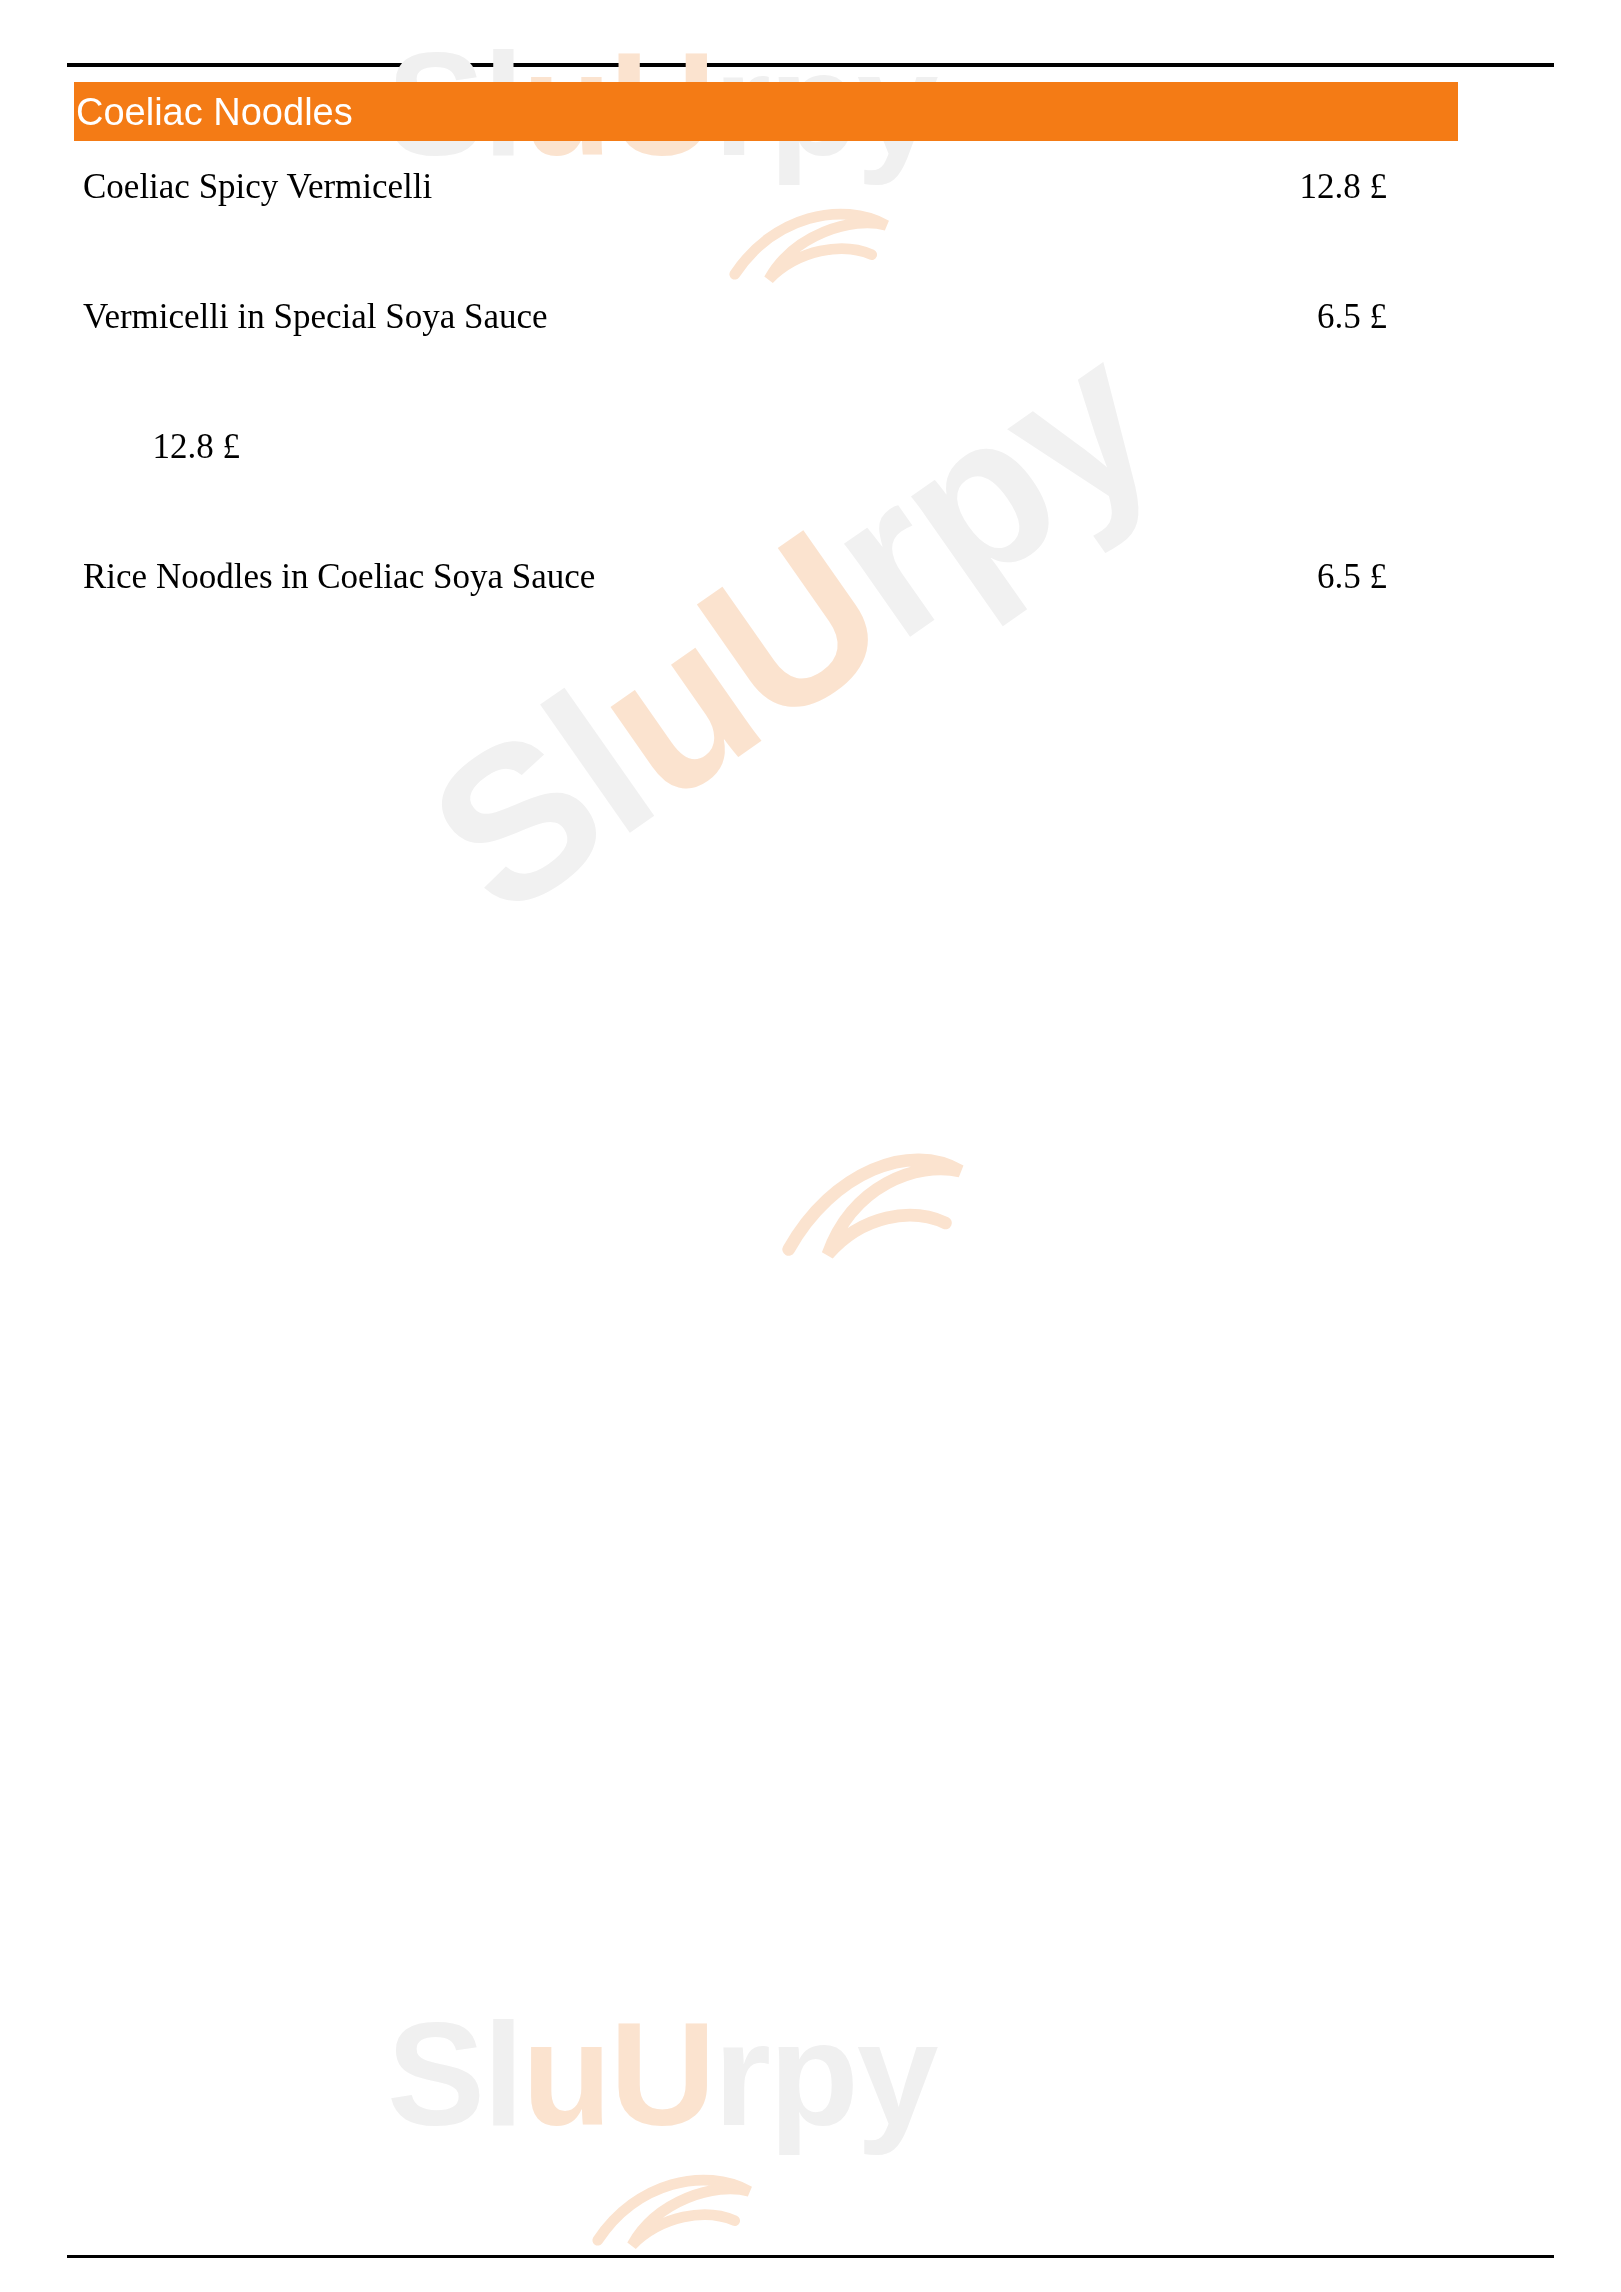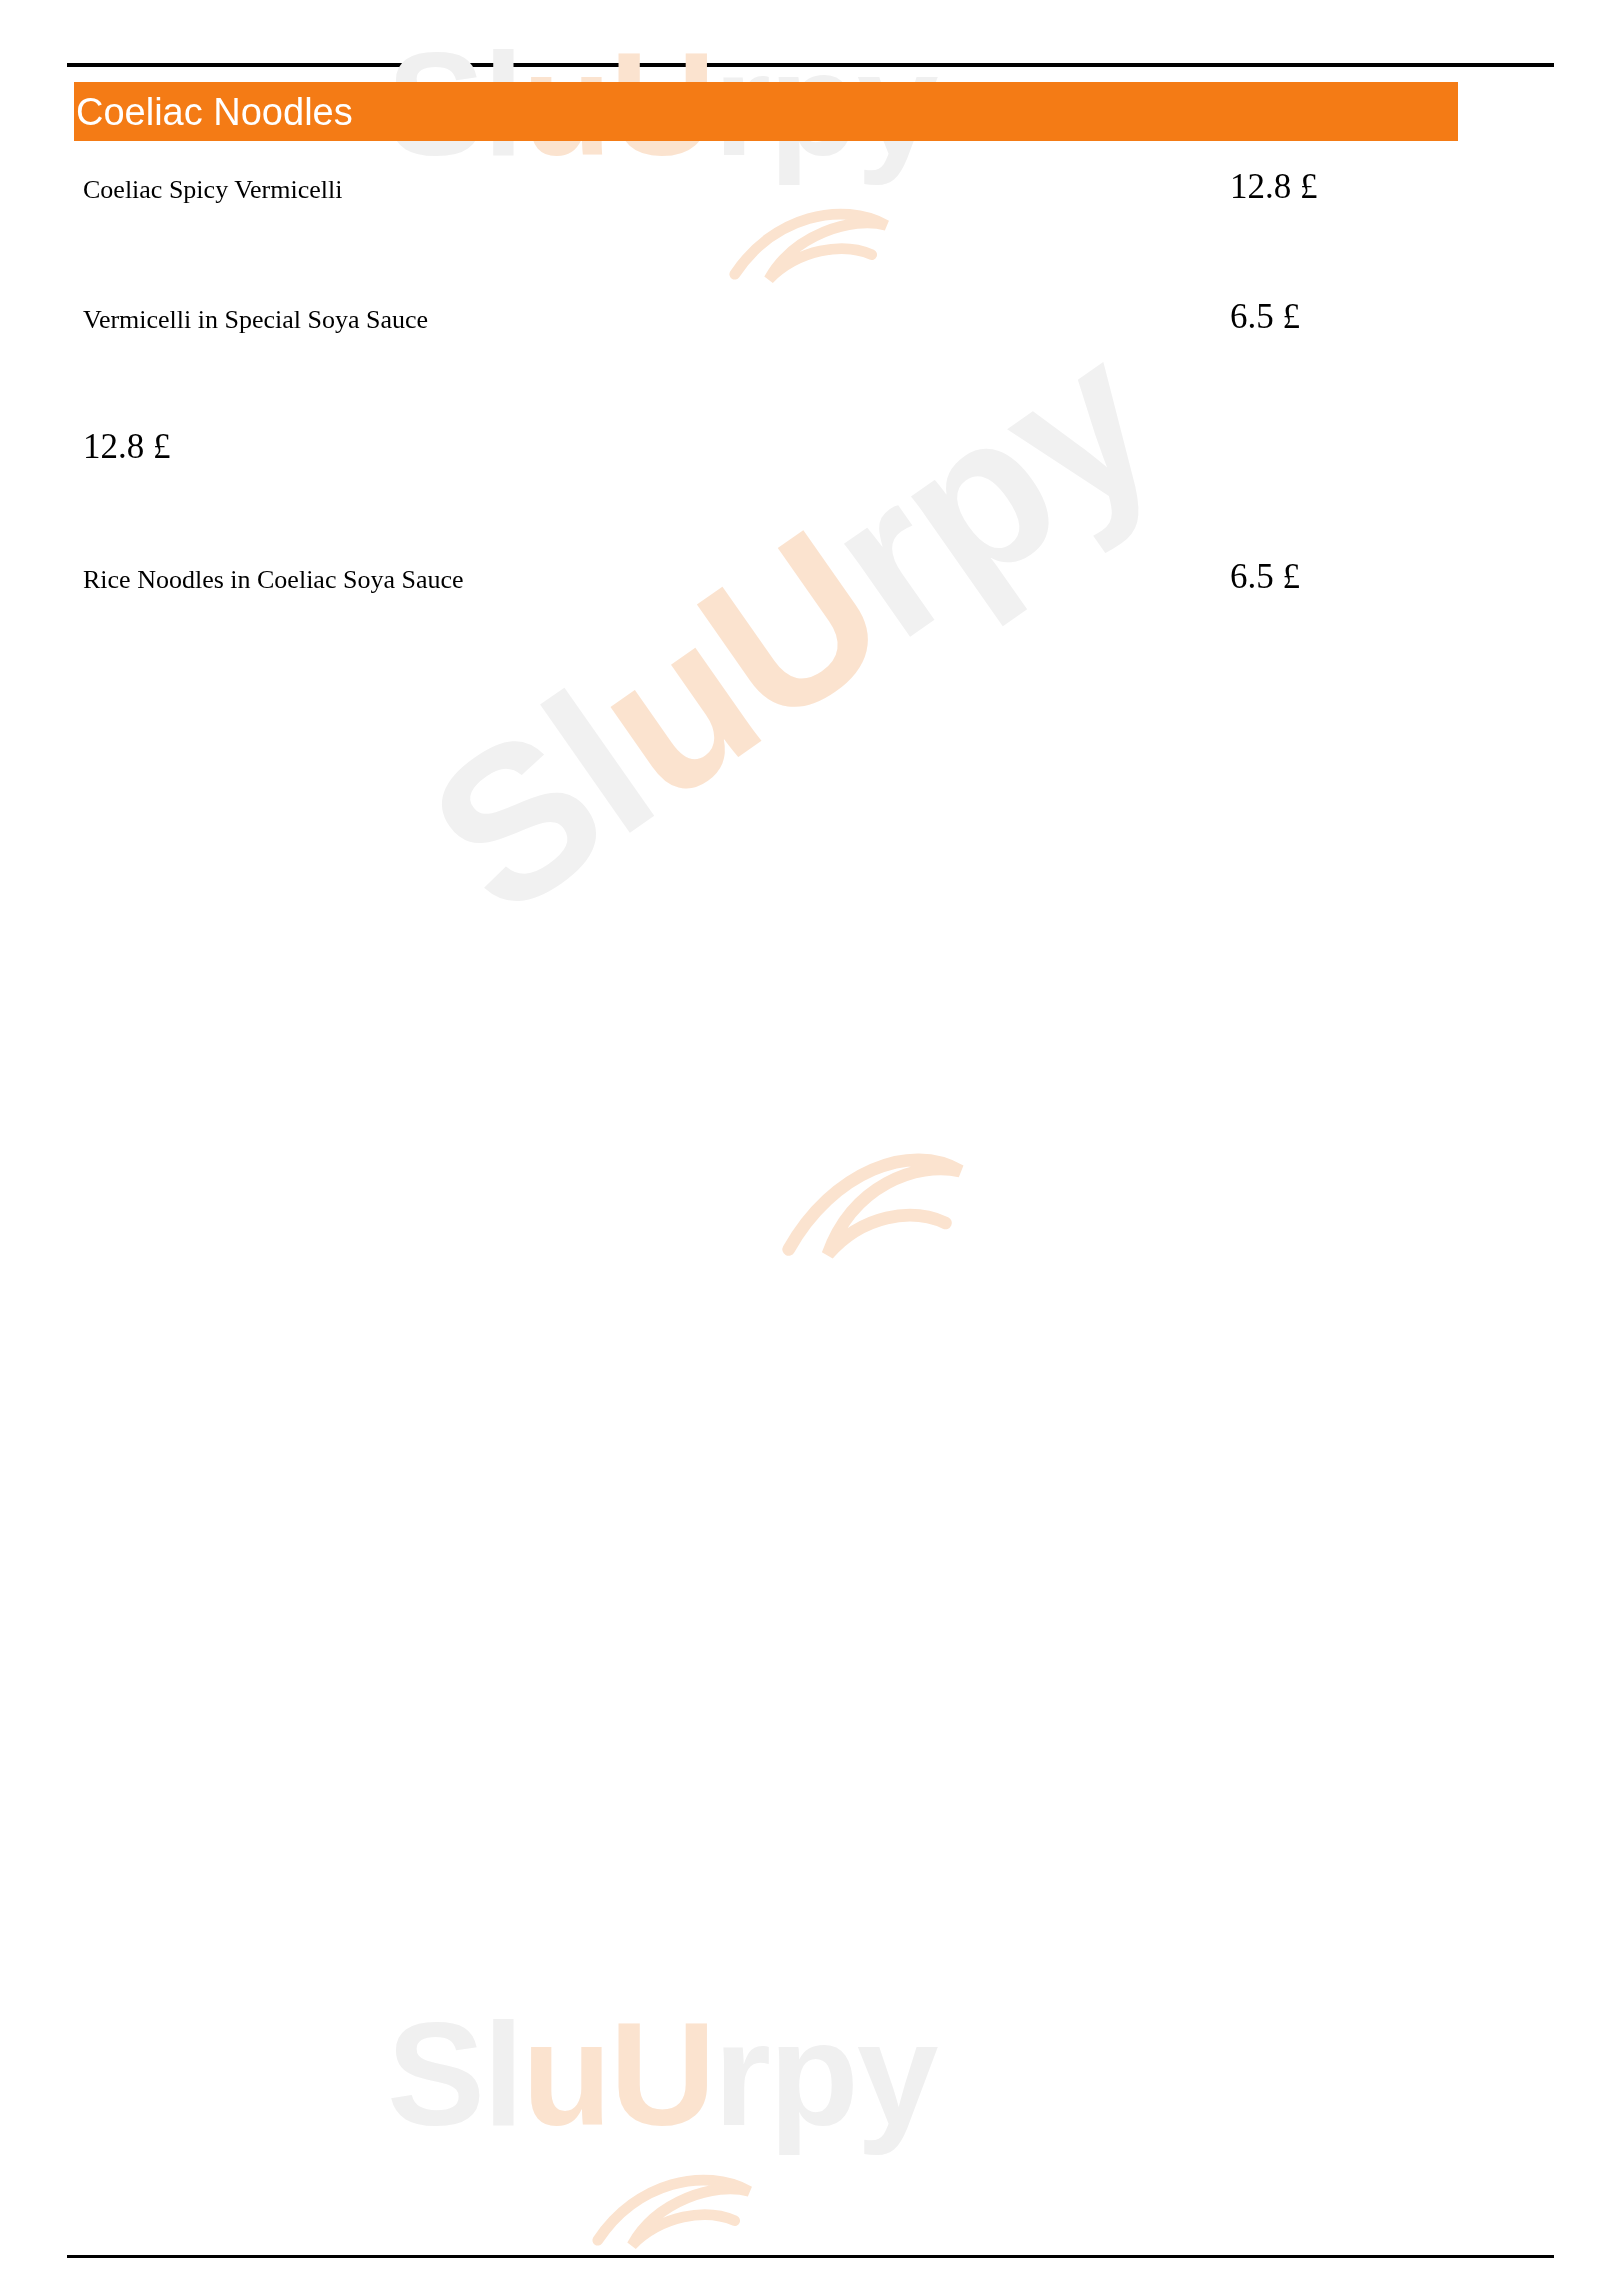--- a/index.html
+++ b/index.html
@@ -106,30 +106,31 @@
     top: 167px;
     width: 1304px;
   }
   .menu-row {
     display: flex;
     align-items: baseline;
     justify-content: space-between;
     height: 130px;
   }
   .item-name {
-    font-size: 26px;
+    font-size: 35px;
     color: #000000;
     font-family: "Liberation Serif", serif;
     white-space: nowrap;
   }
   .item-price {
     font-size: 35px;
     color: #000000;
     font-family: "Liberation Serif", serif;
     white-space: nowrap;
+    text-align: right;
     min-width: 157px;
   }
 </style>
 </head>
 <body>
 
 <div class="page">
 
   <div class="top-rule"></div>
 

